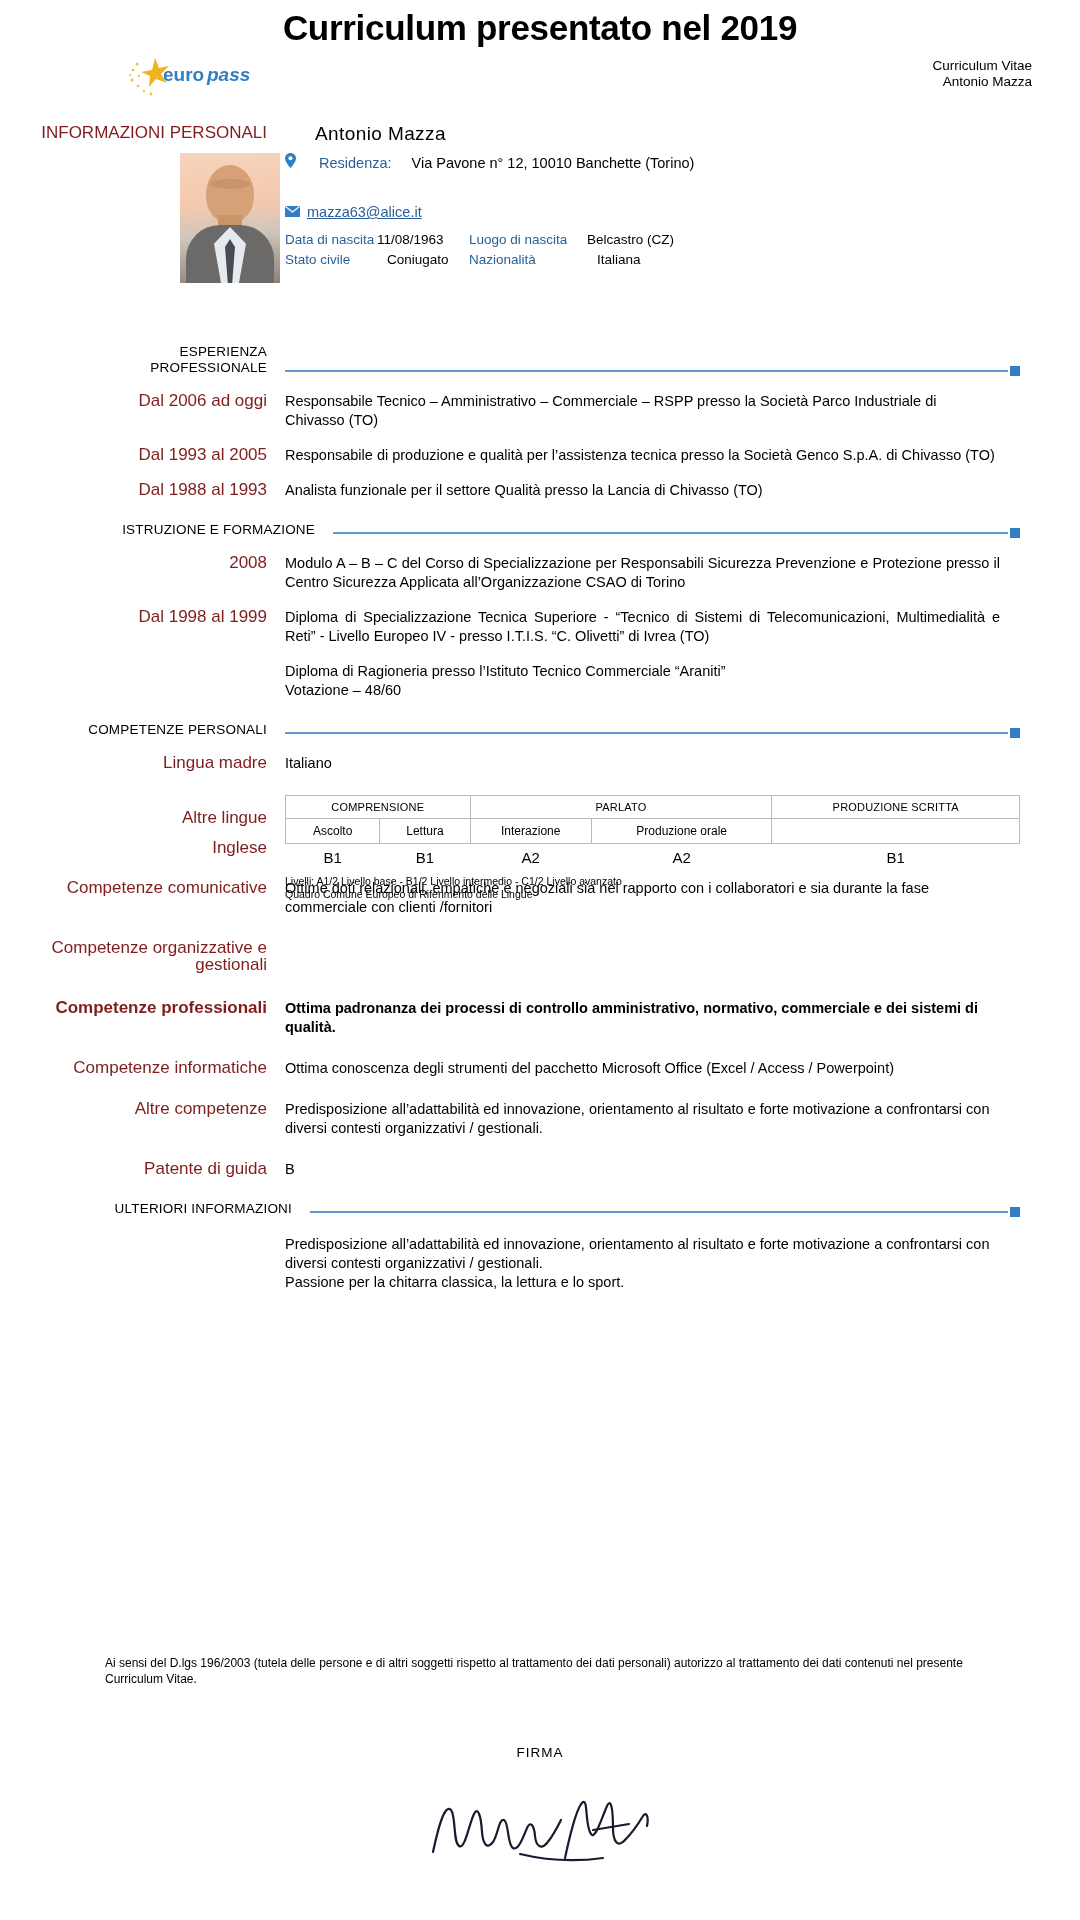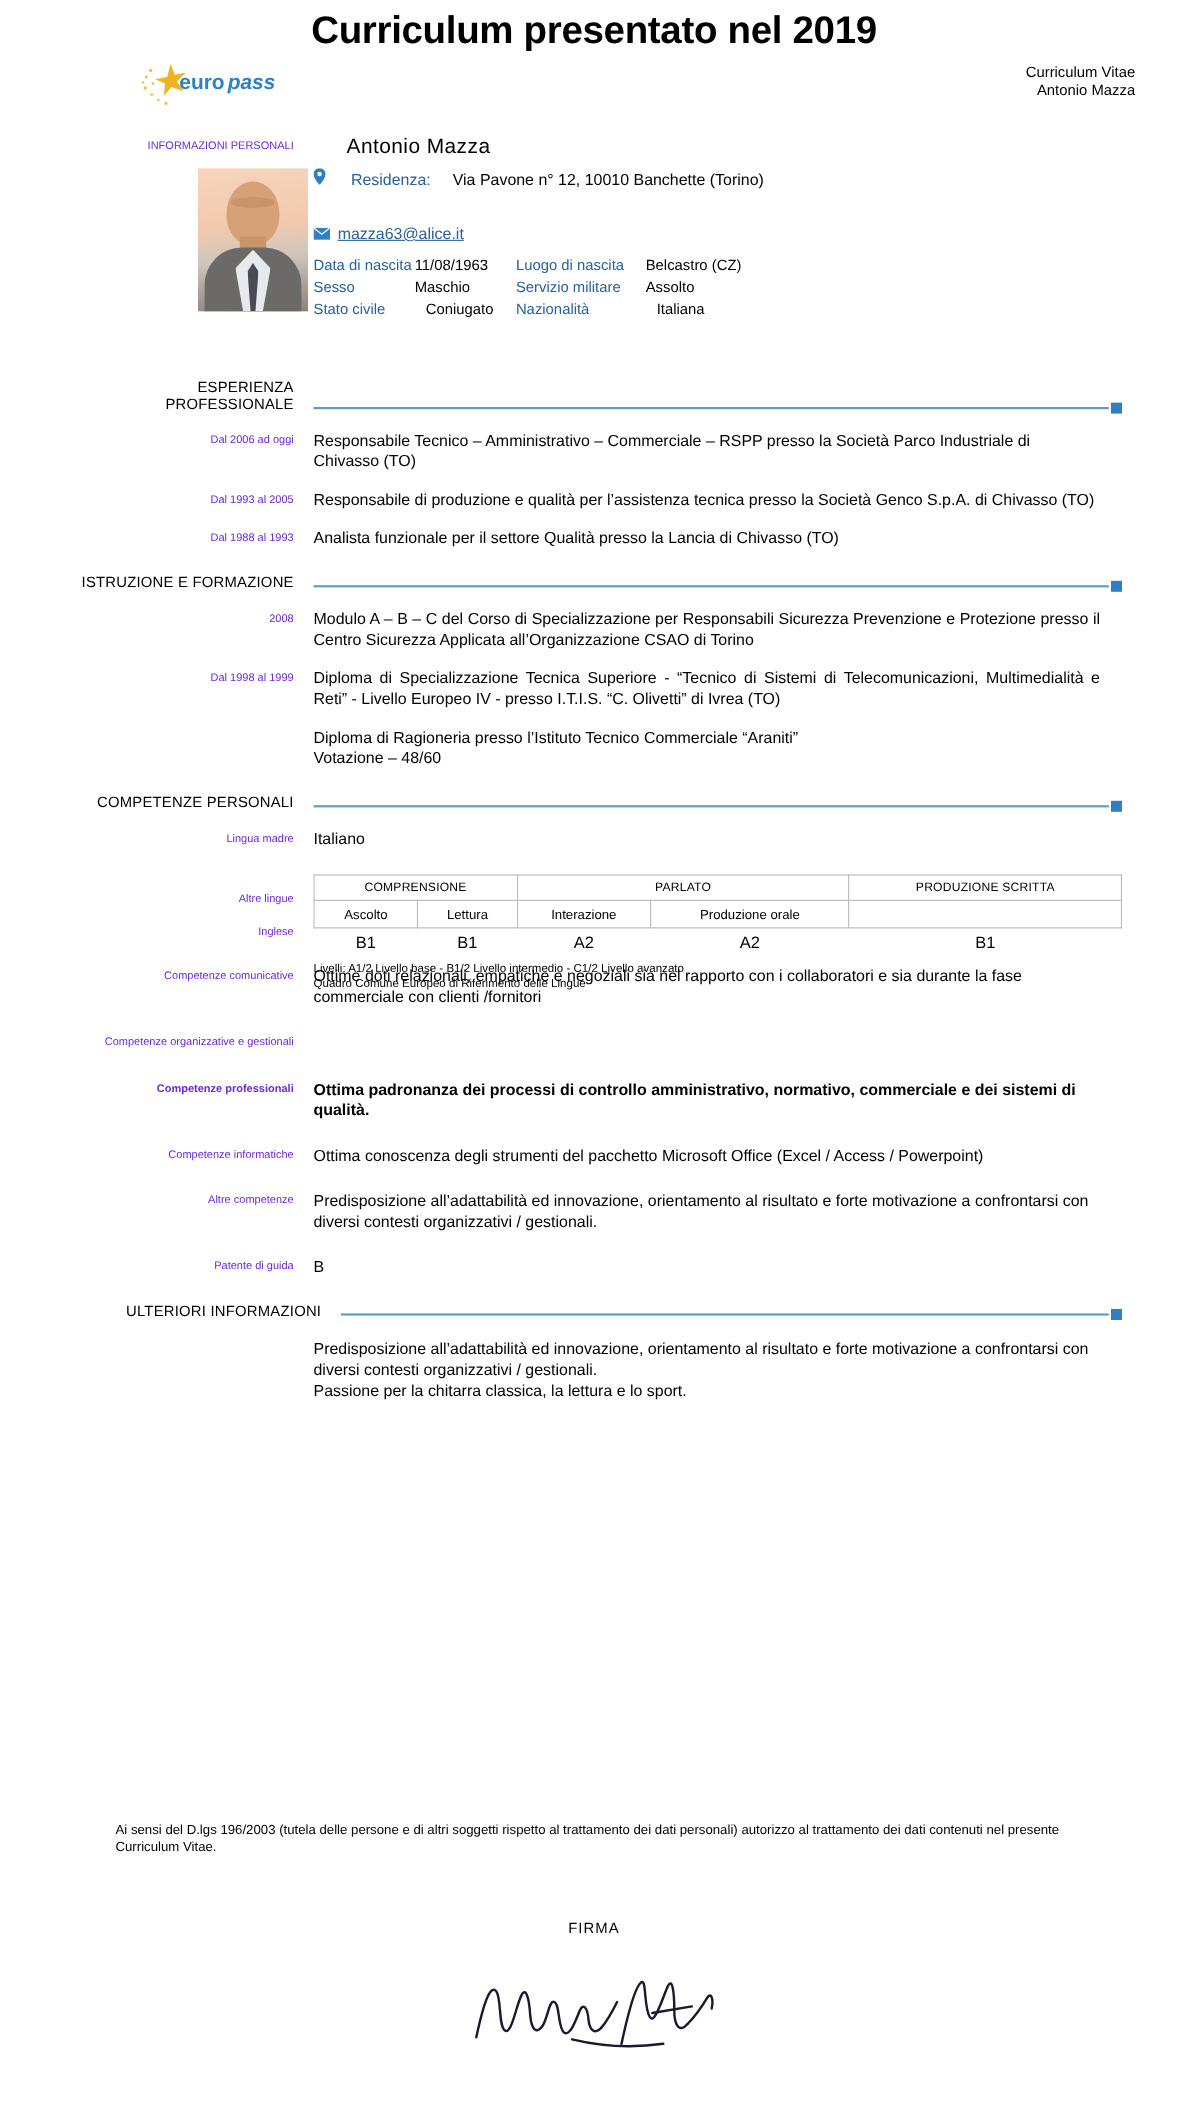--- a/index.html
+++ b/index.html
@@ -52,23 +52,23 @@
   .row {
     display: flex;
     width: 1080px;
     padding-left: 0px;
   }
   .lbl {
     width: 285px;
     min-width: 285px;
     text-align: right;
     padding-right: 18px;
-    font-size: 10px;
+    font-size: 17px;
     line-height: 17px;
-    color: #6d28d9;
+    color: #7f1d1d;
   }
   .val {
     flex: 1;
     padding-right: 80px;
     font-size: 14.5px;
     line-height: 19px;
     color: #000;
   }
   .val.justify { text-align: justify; }
 
@@ -324,26 +324,20 @@
     </div>
 
     <div class="pi-table">
       <div class="tr">
         <span class="k1">Data di nascita</span>
         <span class="v1">11/08/1963</span>
         <span class="k2">Luogo di nascita</span>
         <span class="v2">Belcastro (CZ)</span>
       </div>
       <div class="tr">
-        <span class="k1">Sesso</span>
-        <span class="v1">Maschio</span>
-        <span class="k2">Servizio militare</span>
-        <span class="v2">Assolto</span>
-      </div>
-      <div class="tr">
         <span class="k1">Stato civile</span>
         <span class="v1 ind">Coniugato</span>
         <span class="k2">Nazionalità</span>
         <span class="v2" style="margin-left:10px;">Italiana</span>
       </div>
     </div>
   </div>
 </div>
 
 <div class="section">
@@ -363,21 +357,21 @@
 </div>
 <div class="entry">
   <div class="lbl">Dal 1993 al 2005</div>
   <div class="val">Responsabile di produzione e qualità per l’assistenza tecnica presso la Società Genco S.p.A. di Chivasso (TO)</div>
 </div>
 <div class="entry">
   <div class="lbl">Dal 1988 al 1993</div>
   <div class="val">Analista funzionale per il settore Qualità presso la Lancia di Chivasso (TO)</div>
 </div>
 
-<div class="section" style="margin-top:22px;">
+<div class="section" style="margin-top:22px;padding-left:48px;">
   <div class="sec-title">ISTRUZIONE E FORMAZIONE</div>
   <div class="rule-wrap">
     <div class="rule"></div>
       <div class="cap"></div>
   </div>
 </div>
 
 <div class="entry">
   <div class="lbl">2008</div>
   <div class="val justify">Modulo A – B – C del Corso di Specializzazione per Responsabili Sicurezza Prevenzione e Protezione presso il Centro Sicurezza Applicata all’Organizzazione CSAO di Torino</div>

